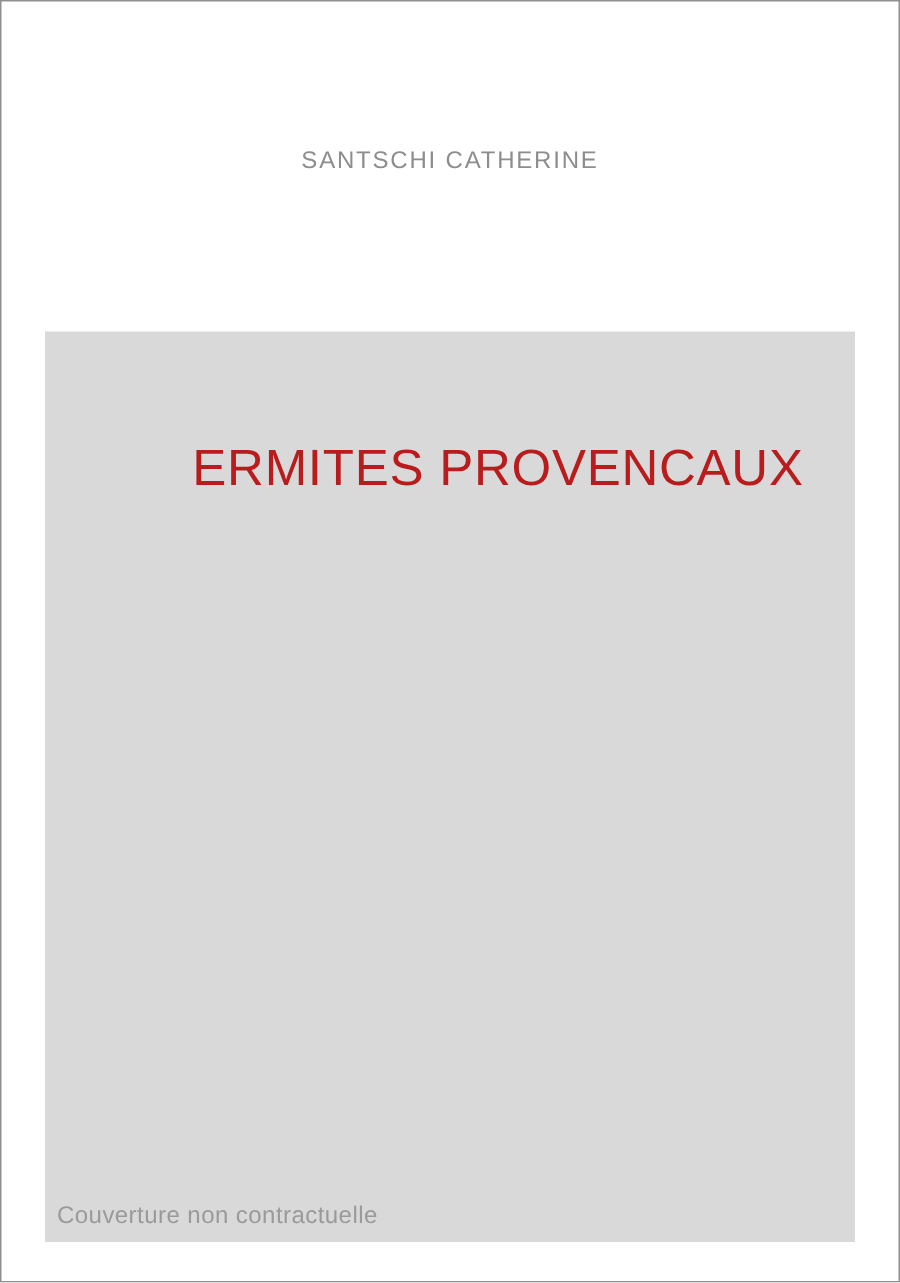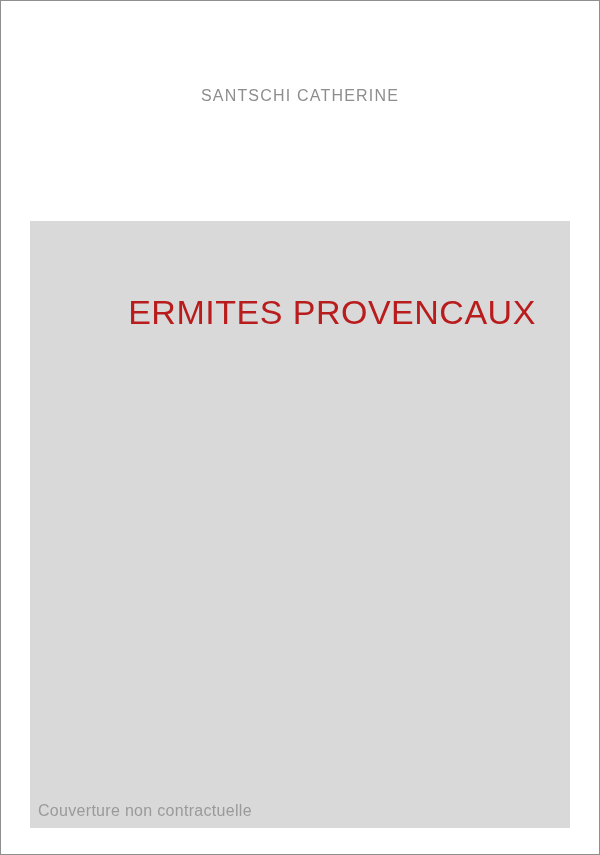--- a/index.html
+++ b/index.html
@@ -12,21 +12,21 @@
     position: relative;
     width: 600px;
     height: 855px;
     box-sizing: border-box;
     border: 1px solid #8f8f8f;
     background: #ffffff;
     overflow: hidden;
   }
   .author {
     position: absolute;
-    top: 86px;
+    top: 98px;
     left: 0;
     width: 100%;
     text-align: center;
     font-size: 16px;
     font-weight: 400;
     letter-spacing: 1.2px;
     color: #8d8d8d;
   }
   .placeholder {
     position: absolute;

